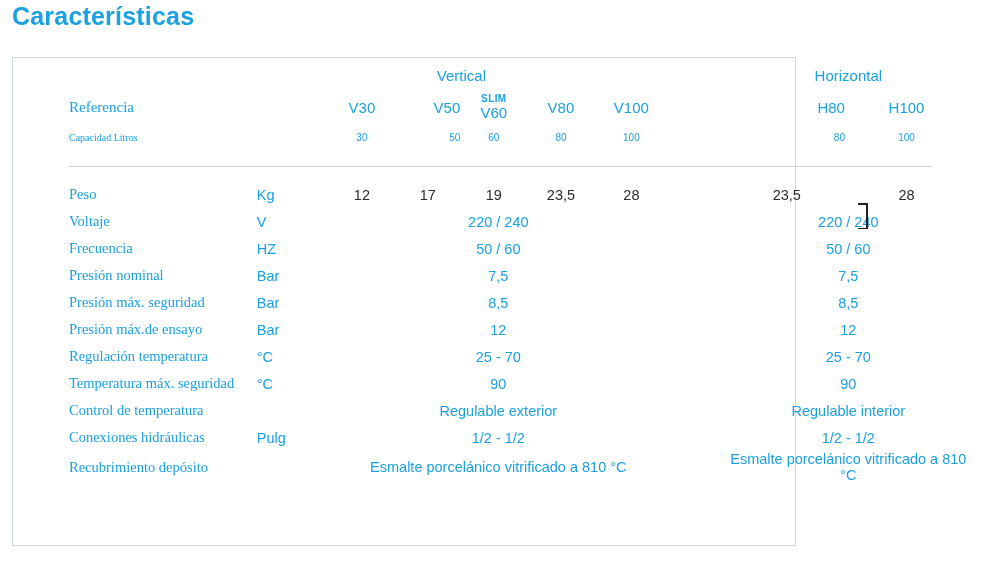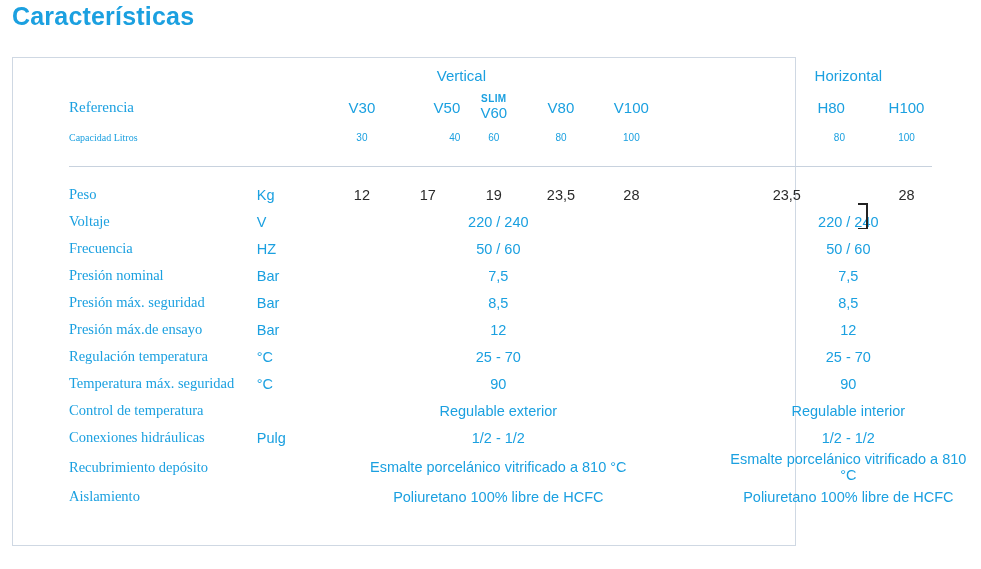--- a/index.html
+++ b/index.html
@@ -194,21 +194,21 @@
           <td class="c-v100">V100</td>
           <td class="c-gap"></td>
           <td class="c-h80">H80</td>
           <td class="c-h100">H100</td>
         </tr>
 
         <tr class="row-cap">
           <td class="c-label">Capacidad Litros</td>
           <td class="c-unit"></td>
           <td class="c-v30">30</td>
-          <td class="c-v50">40</td>
+          <td class="c-v50">50</td>
           <td class="c-v60">60</td>
           <td class="c-v80">80</td>
           <td class="c-v100">100</td>
           <td class="c-gap"></td>
           <td class="c-h80">80</td>
           <td class="c-h100">100</td>
         </tr>
 
         <tr class="spacer-small">
           <td colspan="10"></td>
@@ -311,27 +311,20 @@
         </tr>
 
         <tr class="data-row">
           <td class="c-label">Recubrimiento depósito</td>
           <td class="c-unit unit"></td>
           <td class="merged-v" colspan="5">Esmalte porcelánico vitrificado a 810 °C</td>
           <td class="c-gap"></td>
           <td class="merged-h" colspan="2">Esmalte porcelánico vitrificado a 810 °C</td>
         </tr>
 
-        <tr class="data-row">
-          <td class="c-label">Aislamiento</td>
-          <td class="c-unit unit"></td>
-          <td class="merged-v" colspan="5">Poliuretano 100% libre de HCFC</td>
-          <td class="c-gap"></td>
-          <td class="merged-h" colspan="2">Poliuretano 100% libre de HCFC</td>
-        </tr>
 
       </tbody>
     </table>
   </div>
 
   <div class="cursor">
       <span></span>
     </div>
 
 </div>

